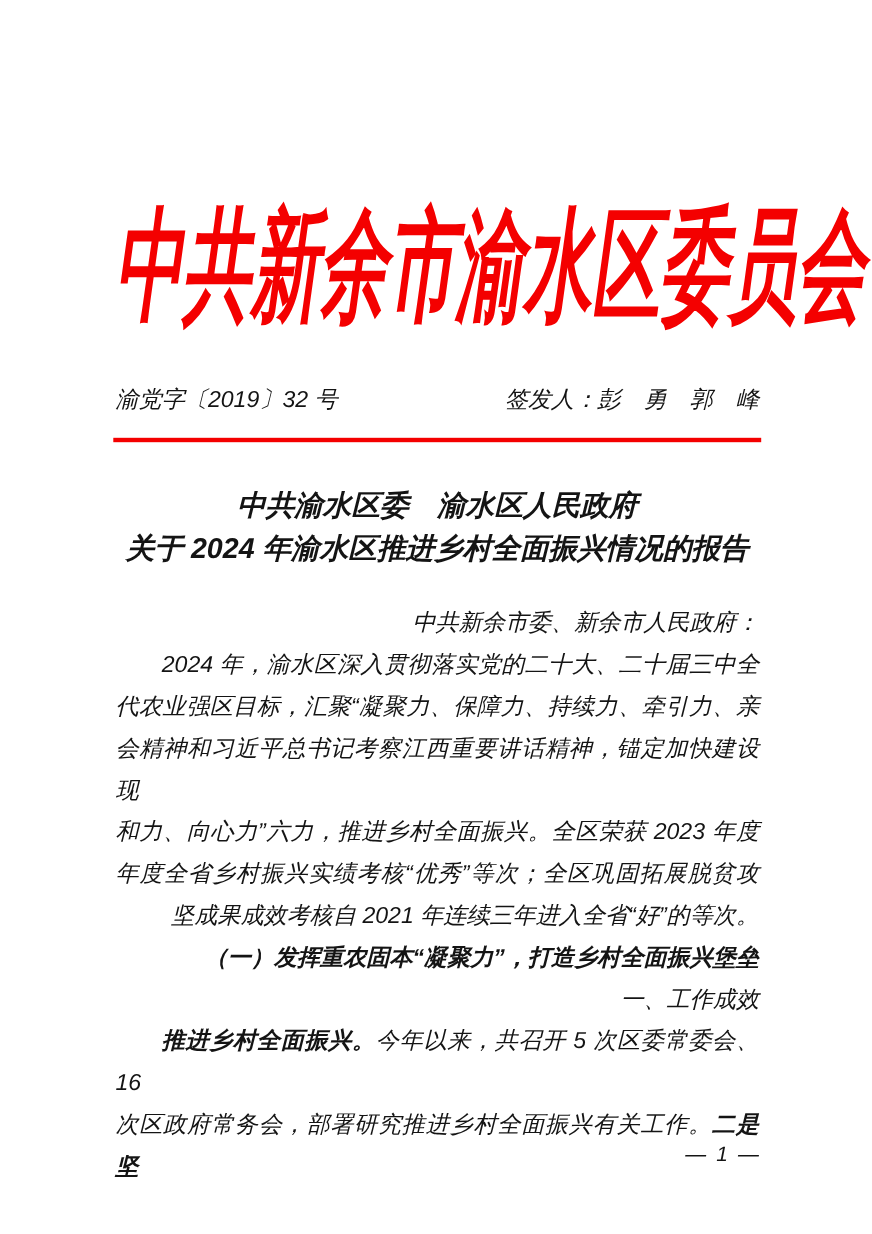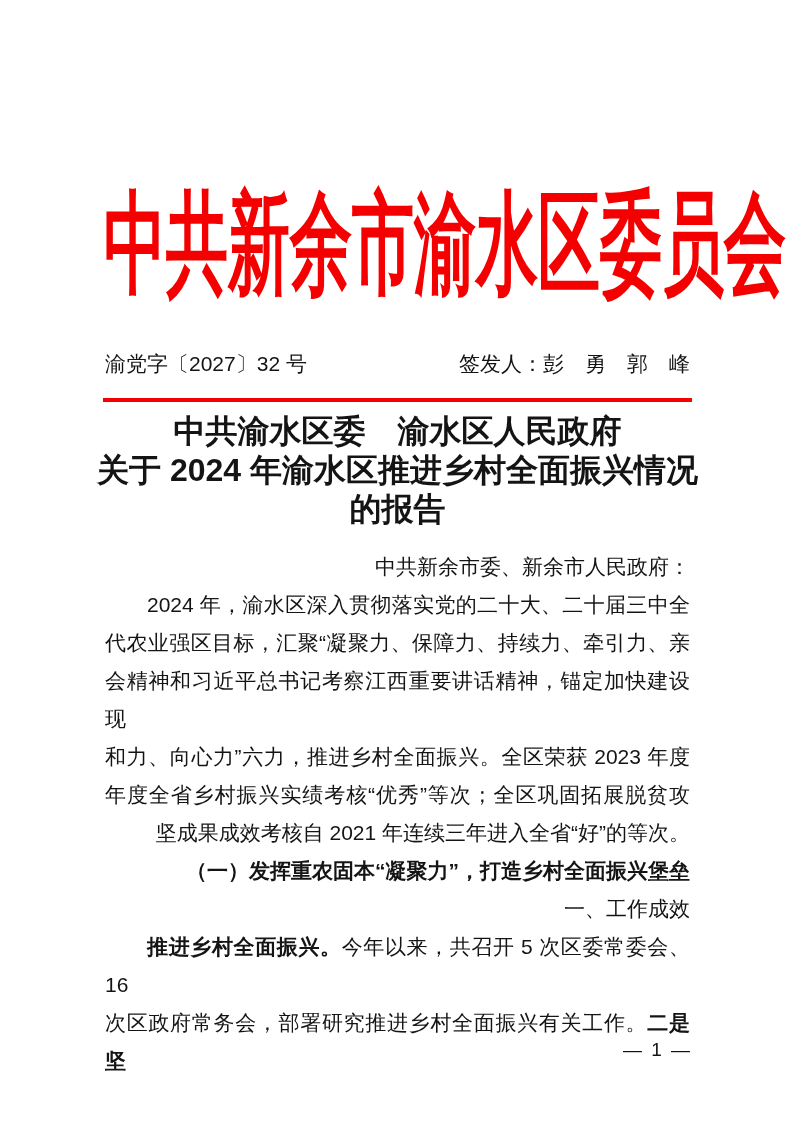--- a/index.html
+++ b/index.html
@@ -7,20 +7,21 @@
     --text:#141414;
     --paper:#ffffff;
   }
   html,body{margin:0;padding:0;background:#fff;}
   .page{
     position:relative;
     width:793px;height:1122px;
     background:var(--paper);
     font-family:"Liberation Sans",sans-serif;
     overflow:hidden;
+    font-style:italic;
   }
   
   .letterhead{
     position:absolute;left:104px;right:102px;top:188px;
     color:var(--accent-red);
     font-family:"Liberation Serif",serif;
     font-weight:bold;
     font-size:62px;line-height:62px;
     white-space:nowrap;
     text-align:justify;
@@ -31,23 +32,23 @@
   .kicker{
     position:absolute;left:105px;right:103px;top:350px;
     display:flex;justify-content:space-between;align-items:baseline;
     font-size:21px;line-height:28px;color:var(--text);
   }
   .red-rule{
     position:absolute;left:103px;right:101px;top:398px;height:4px;
     background:var(--accent-red);
   }
   .doc-title{
-    position:absolute;left:95px;right:93px;top:412px;margin:0;
+    position:absolute;left:95px;right:93px;top:440px;margin:0;
     text-align:center;font-weight:bold;
-    font-size:32px;line-height:39px;color:var(--text);
+    font-size:26px;line-height:39px;color:var(--text);
   }
   .body-block{
     position:absolute;left:105px;right:103px;top:548px;
     color:var(--text);
   }
   .line{
     margin:0;font-size:21px;line-height:38px;
     text-align:right;
   }
   .justify{
@@ -63,21 +64,21 @@
   }
 </style>
 </head>
 <body>
 
 <div class="page">
 
   <div class="letterhead">中共新余市渝水区委员会</div>
 
   <div class="kicker">
-    <span>渝党字〔2027〕32 号</span>
+    <span>渝党字〔2019〕32 号</span>
     <span><span>签发人：</span><span>彭　勇　郭　峰</span></span>
   </div>
 
   <div class="red-rule"></div>
 
   <h1 class="doc-title">
     <div>中共渝水区委　渝水区人民政府</div>
     <div>关于 2024 年渝水区推进乡村全面振兴情况的报告</div>
   </h1>
 

